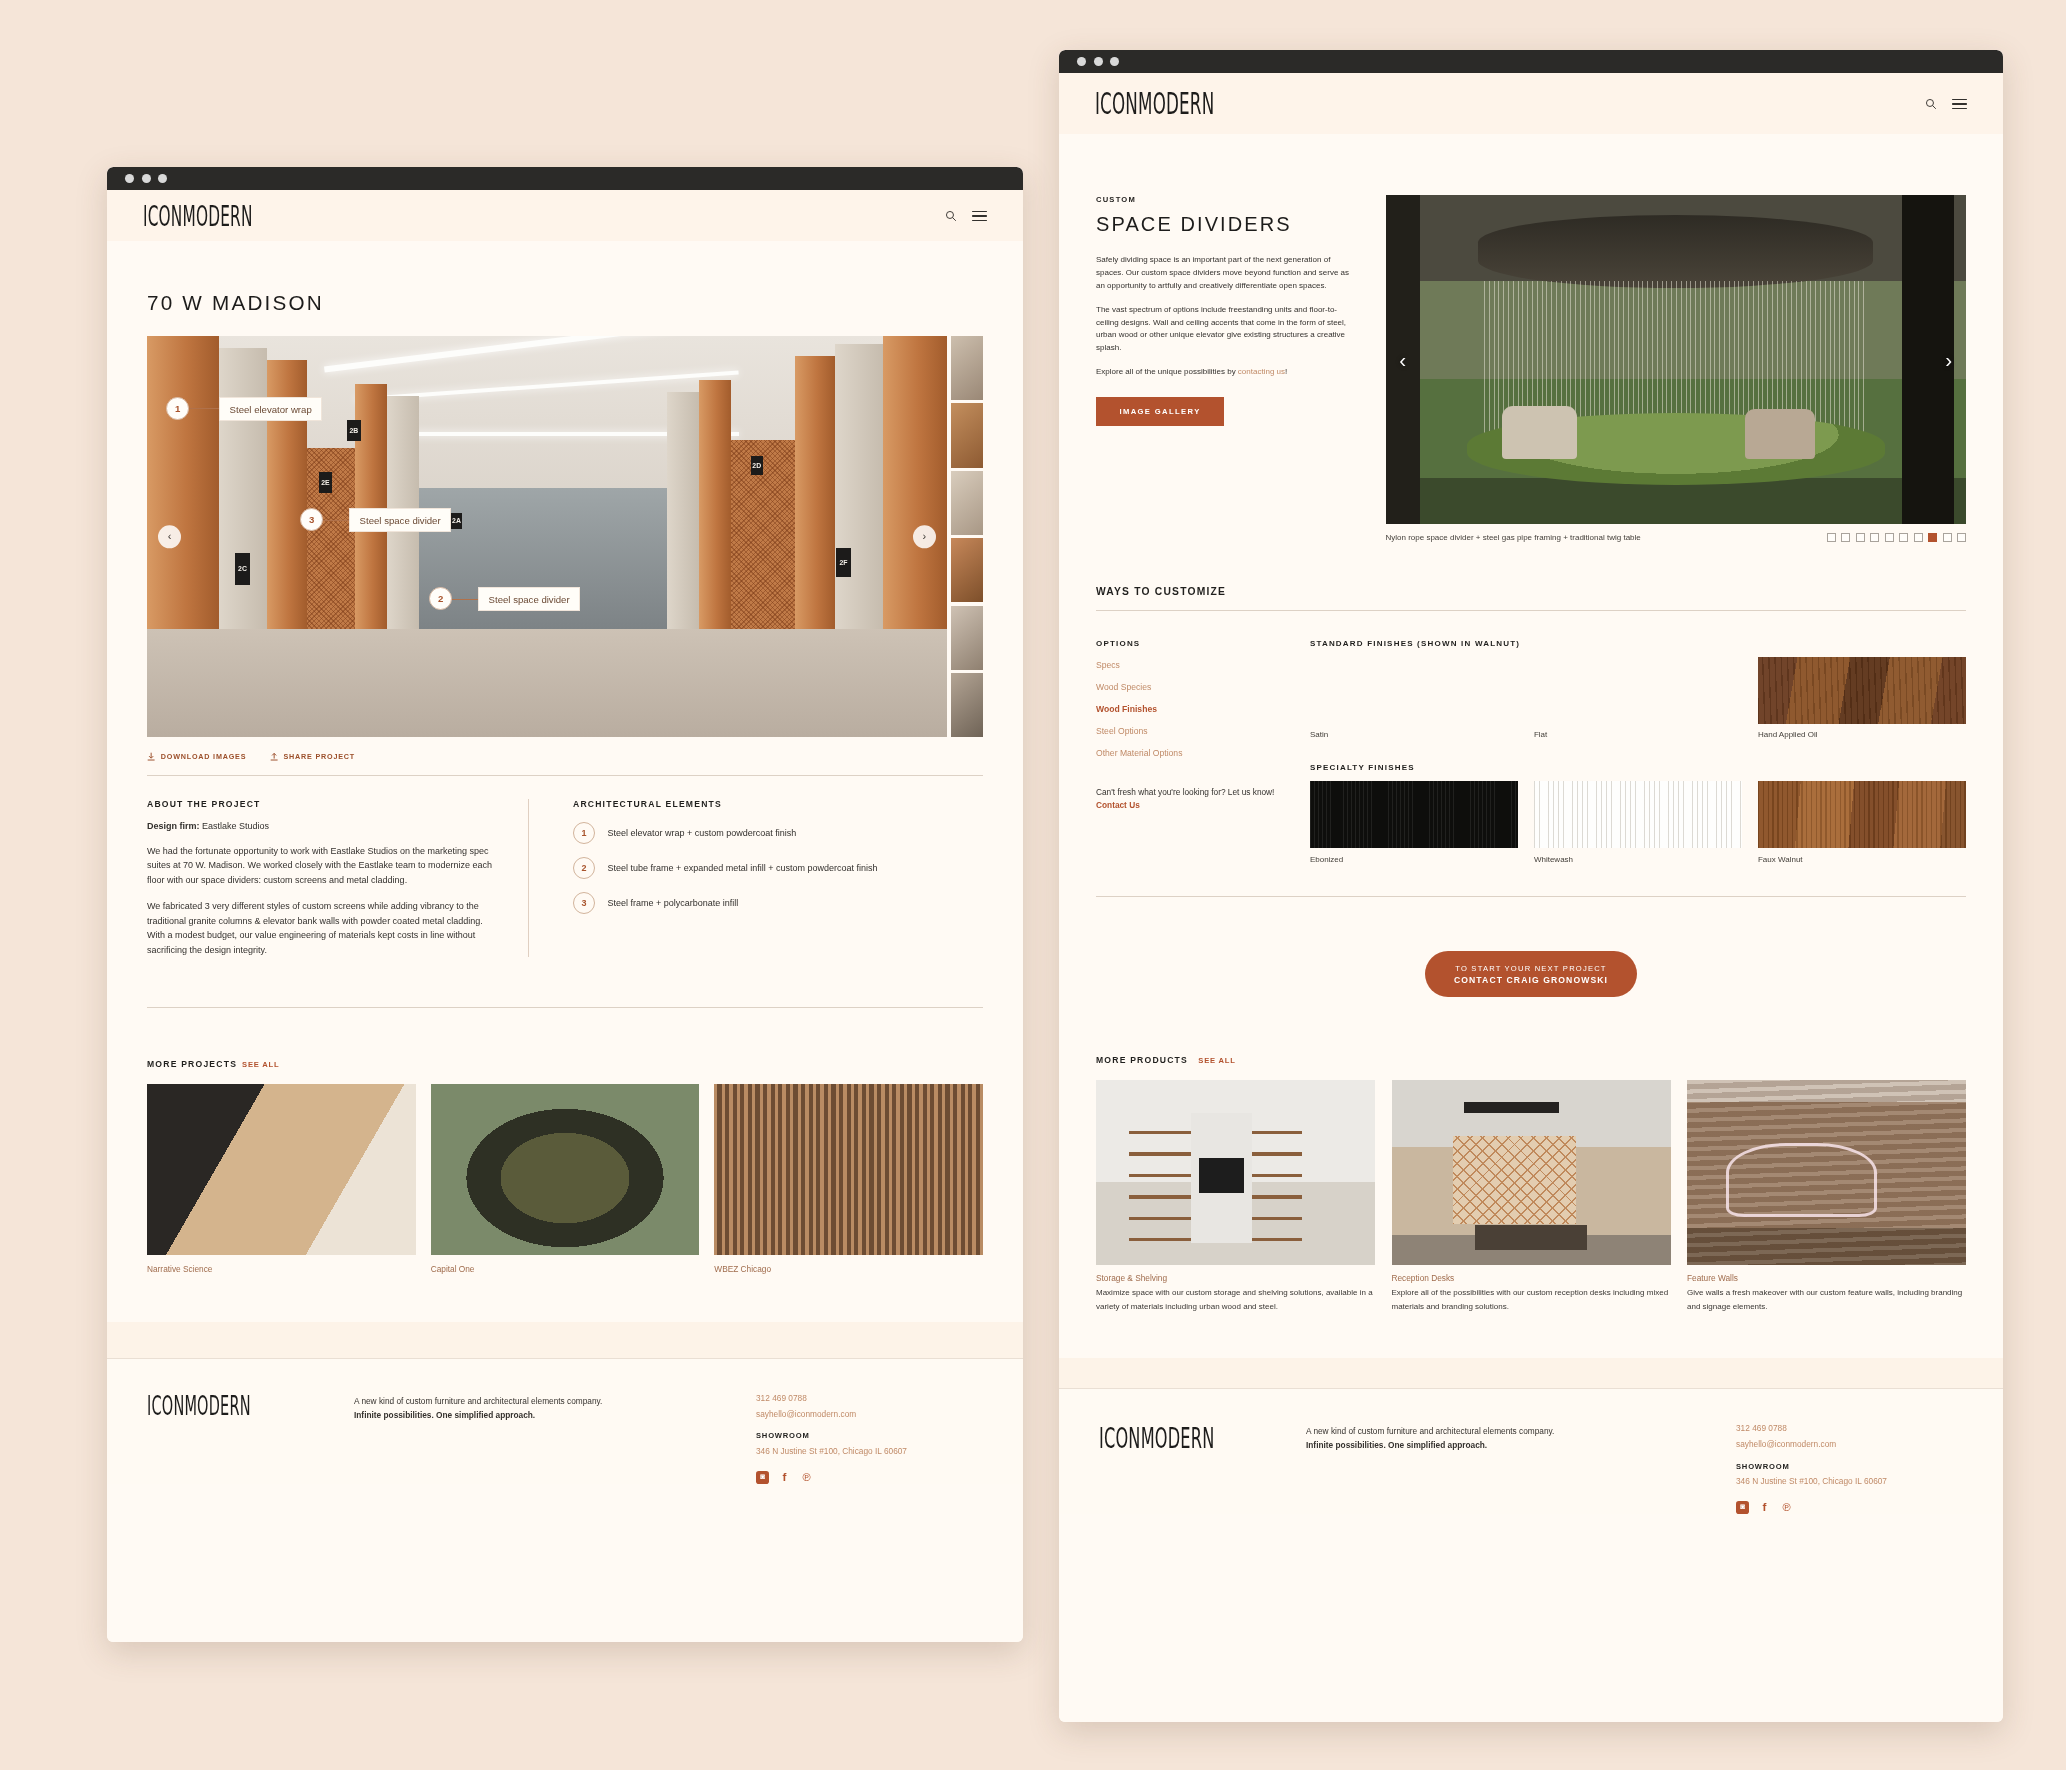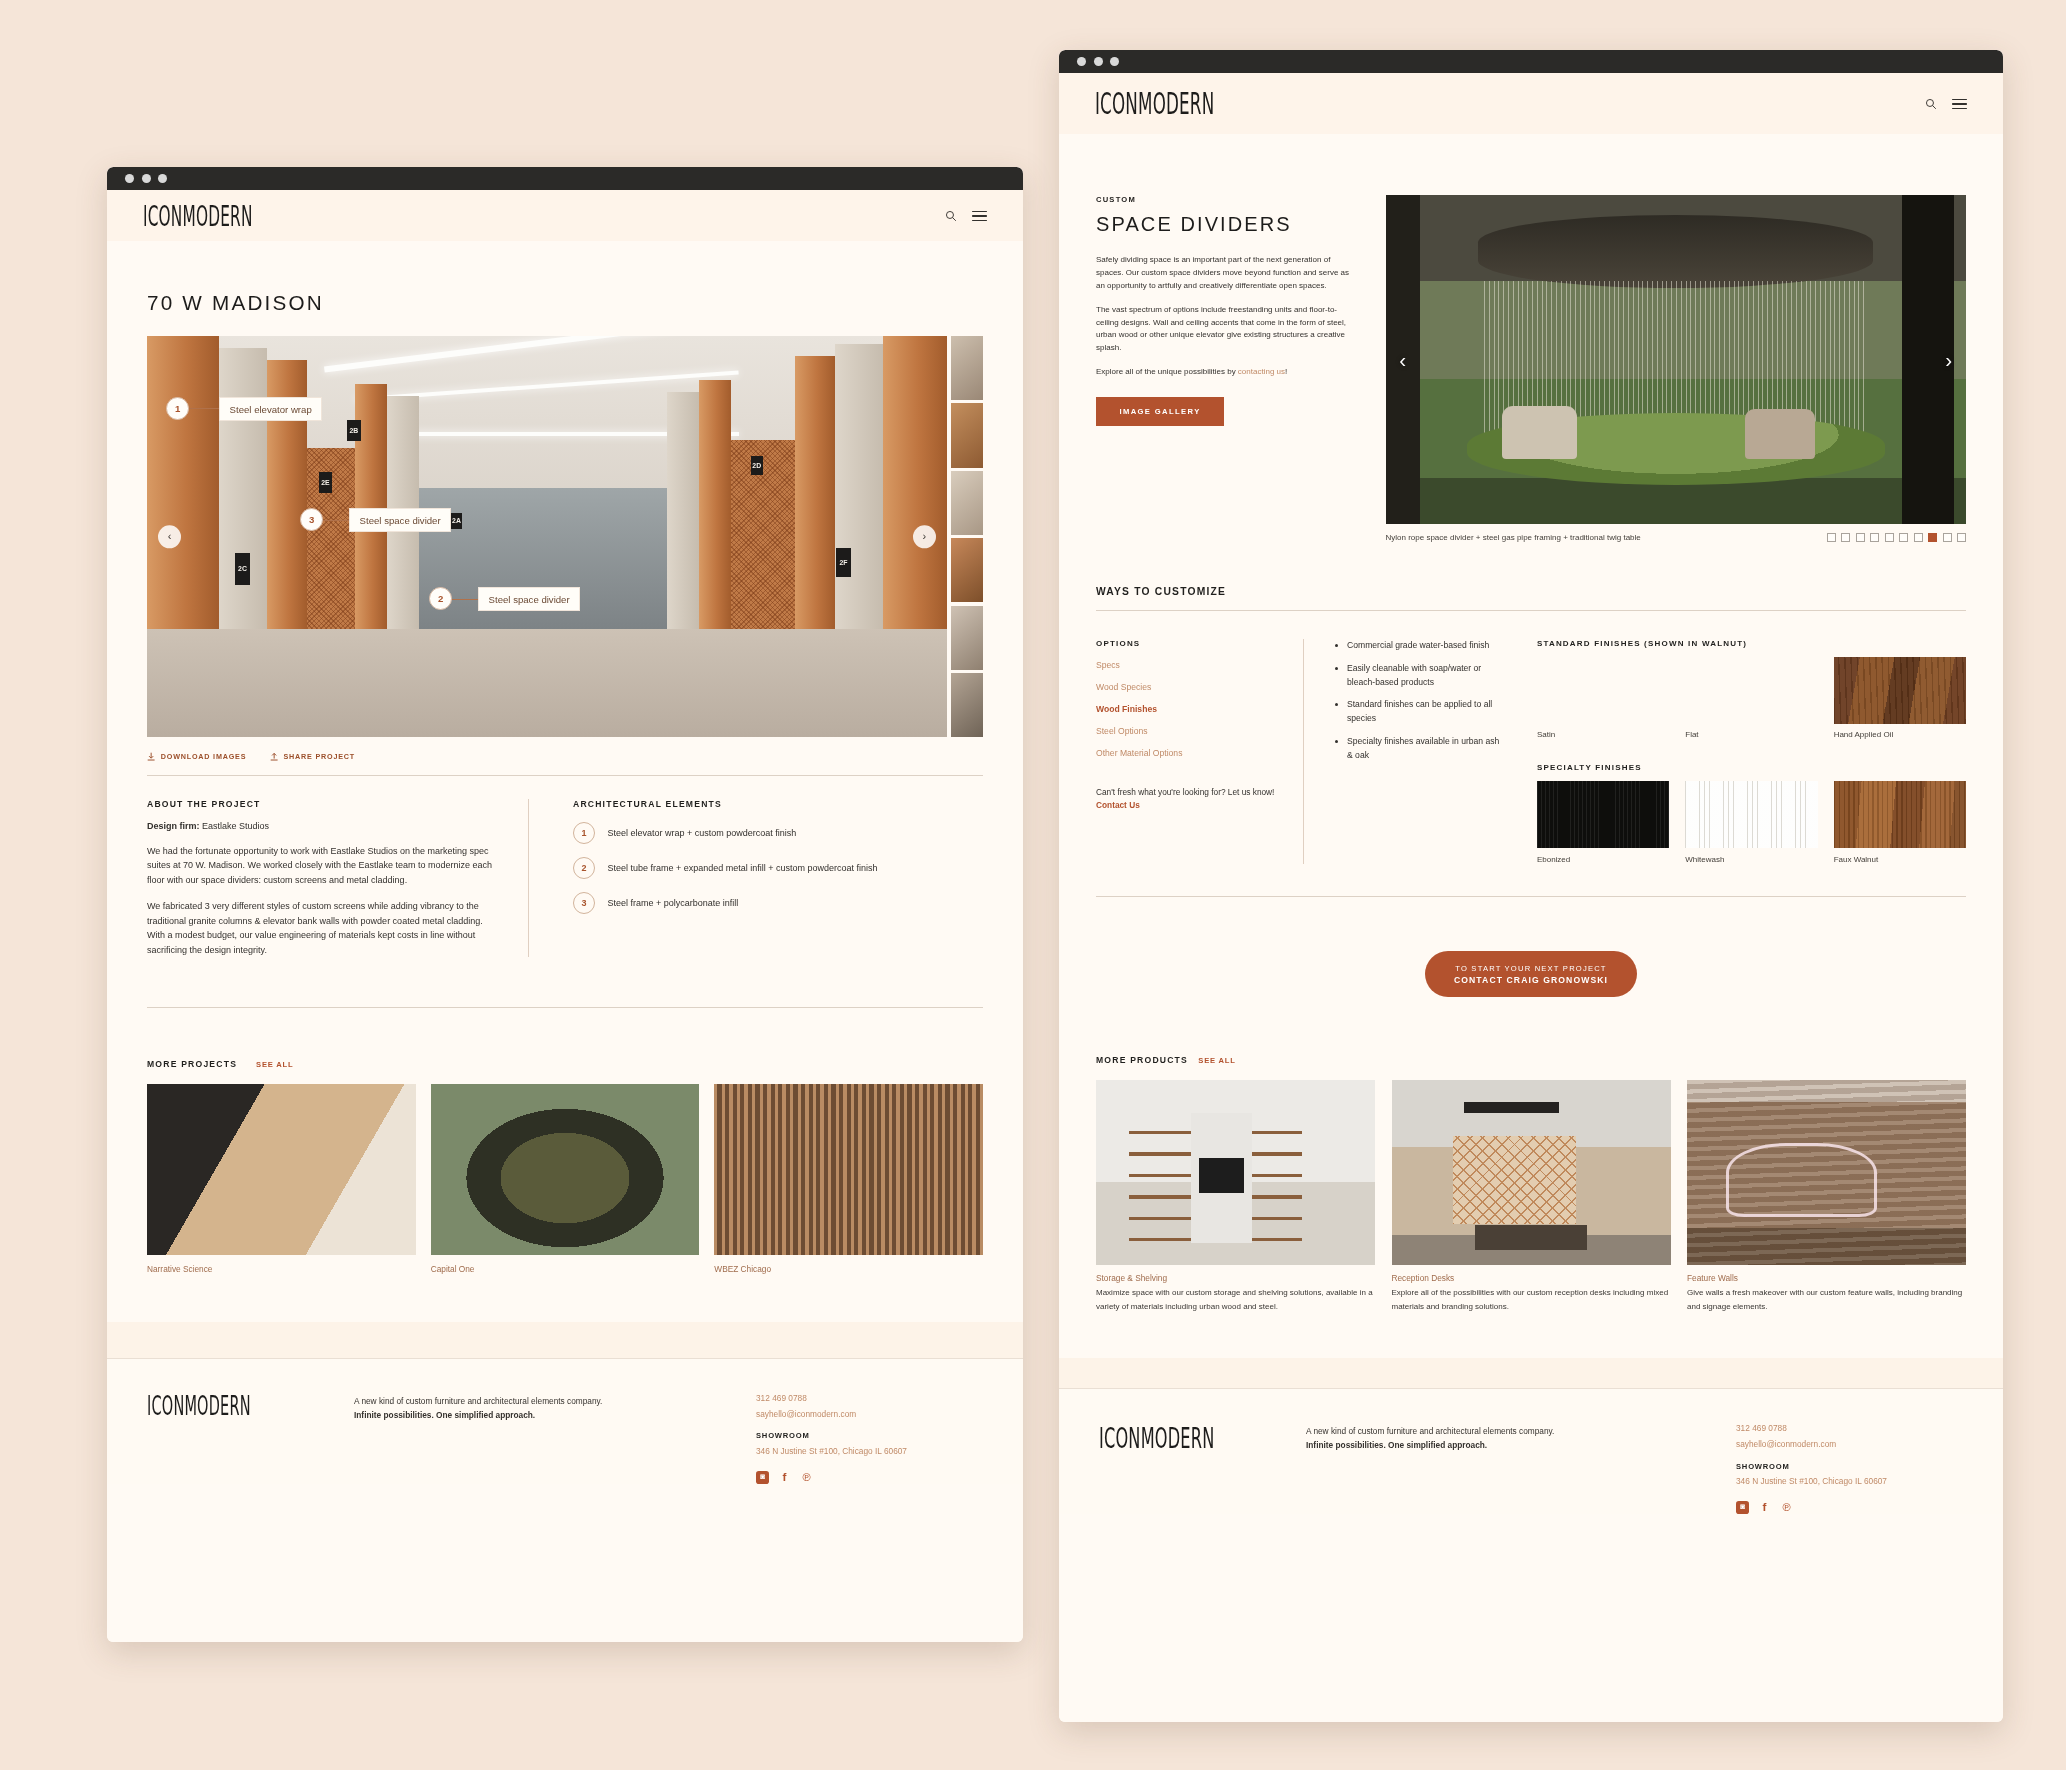--- a/index.html
+++ b/index.html
@@ -392,21 +392,21 @@
             <span class="elem-txt">Steel frame + polycarbonate infill</span>
           </div>
         </div>
       </div>
       <div class="hr" style="margin-top:50px;"></div>
     </div>
 
     <div style="height:51px"></div>
 
     <div class="lp">
-      <div style="display:flex;align-items:baseline;gap:19px;">
+      <div style="display:flex;align-items:baseline;gap:5px;">
         <span class="sec-title" style="font-size:8.6px;">MORE PROJECTS</span>
         <span class="see-all">SEE ALL</span>
       </div>
       <div style="height:15px"></div>
       <div class="proj-grid">
         <div>
           <div class="proj-thumb" style="background:linear-gradient(120deg,#2a2724 0 32%, #d4b48d 32% 70%, #ece3d6 70%);"></div>
           <div class="proj-cap">Narrative Science</div>
         </div>
         <div>
@@ -538,28 +538,20 @@
           <div class="opt">Wood Species</div>
           <div class="opt active">Wood Finishes</div>
           <div class="opt">Steel Options</div>
           <div class="opt">Other Material Options</div>
           <div style="height:20.7px"></div>
           <div style="font-size:8.3px;color:#33302d;line-height:1.6;">
             <span>Can't fresh what you're looking for? Let us know! </span><span style="color:#b3522e;font-weight:700;">Contact Us</span>
           </div>
         </div>
 
-        <div class="cust-bullets">
-          <ul>
-            <li>Commercial grade water-based finish</li>
-            <li>Easily cleanable with soap/water or bleach-based products</li>
-            <li>Standard finishes can be applied to all species</li>
-            <li>Specialty finishes available in urban ash &amp; oak</li>
-          </ul>
-        </div>
 
         <div class="cust-fin">
           <div class="sec-title" style="font-size:8px;">STANDARD FINISHES (SHOWN IN WALNUT)</div>
           <div style="height:9.6px"></div>
           <div class="sw-grid">
             <div class="sw">
               <div class="sw-img wood-satin"></div>
               <div class="sw-cap">Satin</div>
             </div>
             <div class="sw">

